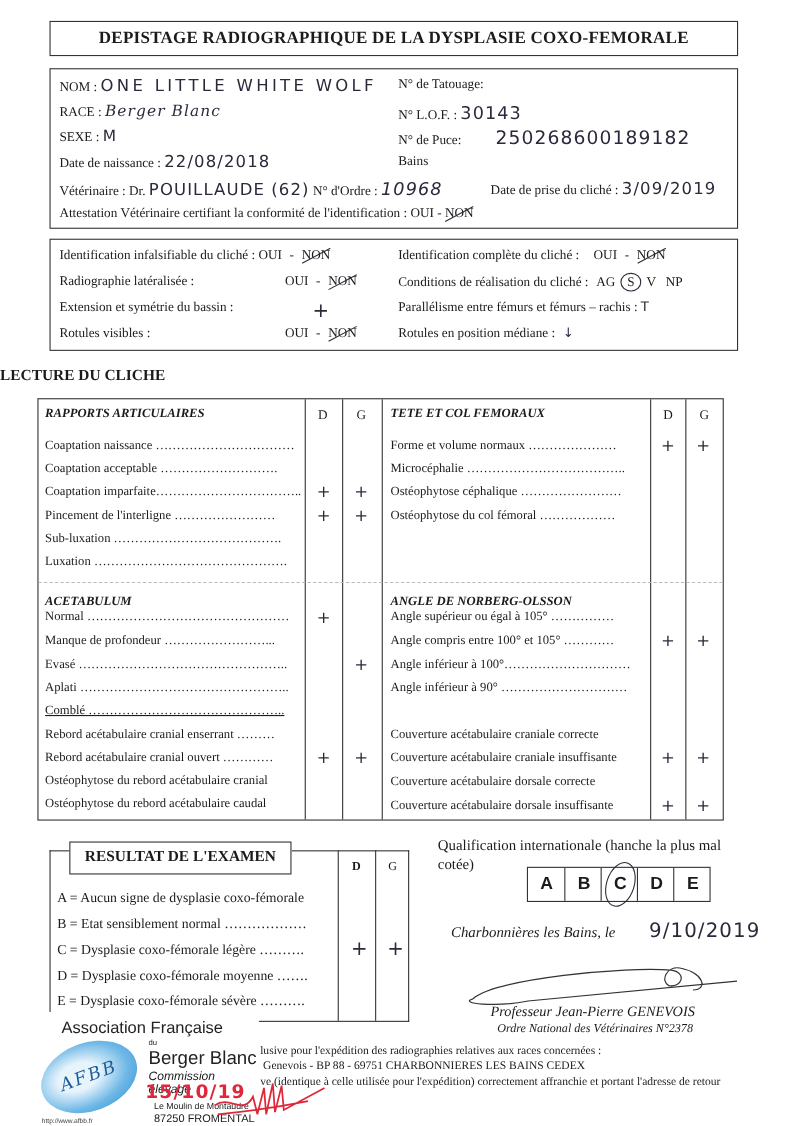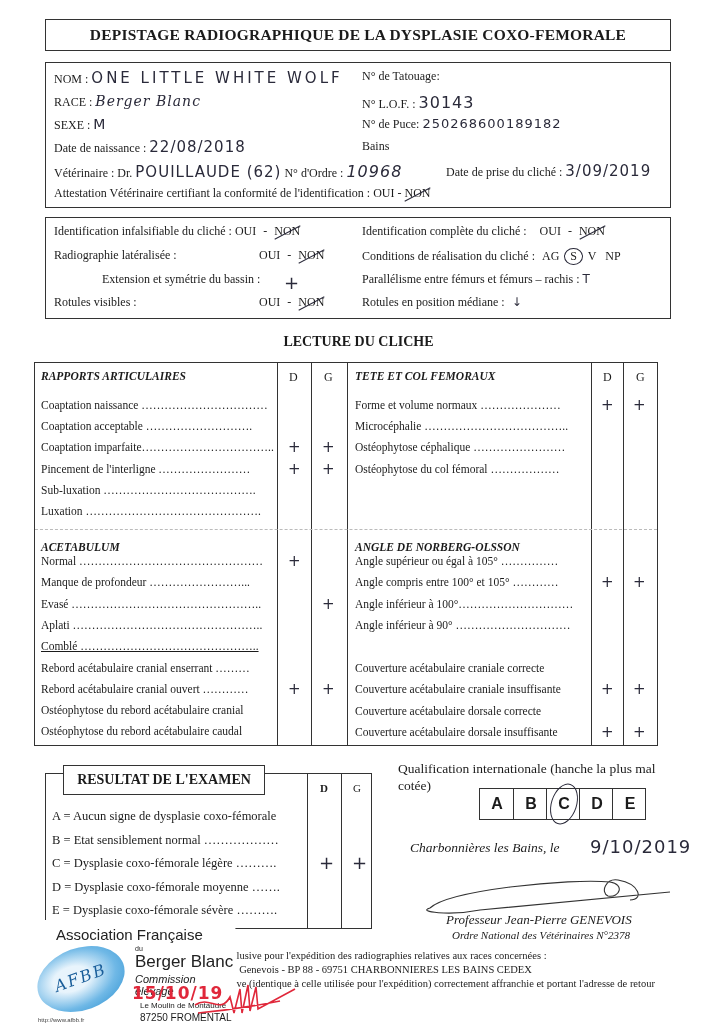--- a/index.html
+++ b/index.html
@@ -72,21 +72,21 @@
   <div class="lbl" style="left:316px; top:6px;">
     <span>N° de Tatouage:</span>
     <span class="hand"></span>
   </div>
   <div class="lbl" style="left:316px; top:30px;">
     <span>N° L.O.F. :</span>
     <span class="hand" style="font-size:16px;">30143</span>
   </div>
   <div class="lbl" style="left:316px; top:53px;">
     <span>N° de Puce:</span>
-    <span class="hand" style="font-size:13px;">250268600189182</span>
+    <span class="hand" style="font-size:17px;margin-left:28px;">250268600189182</span>
   </div>
   <div class="lbl" style="left:316px; top:76px;">
     <span>Bains</span>
     <span class="hand"></span>
   </div>
 </div>
 
 <div class="box" style="left:45px; top:217px; width:626px; height:102px;">
 
   <div class="lbl" style="left:8px; top:6px;">
@@ -96,21 +96,21 @@
     <span class="strike">NON</span>
   </div>
   <div class="lbl" style="left:8px; top:30px;">
     <span>Radiographie latéralisée :</span>
   </div>
   <div class="lbl" style="left:213px; top:30px;">
     <span>OUI</span>
     <span style="margin:0 4px;">-</span>
     <span class="strike">NON</span>
   </div>
-  <div class="lbl" style="left:8px; top:54px;margin-left:48px;">
+  <div class="lbl" style="left:8px; top:54px;">
     <span>Extension et symétrie du bassin :</span>
   </div>
   <div class="mark" style="left:238px; top:57px; font-size:18px;">+</div>
   <div class="lbl" style="left:8px; top:77px;">
     <span>Rotules visibles :</span>
   </div>
   <div class="lbl" style="left:213px; top:77px;">
     <span>OUI</span>
     <span style="margin:0 4px;">-</span>
     <span class="strike">NON</span>
@@ -132,21 +132,21 @@
   <div class="lbl" style="left:316px; top:54px;">
     <span>Parallélisme entre fémurs et fémurs – rachis :</span>
     <span class="hand">T</span>
   </div>
   <div class="lbl" style="left:316px; top:77px;">
     <span>Rotules en position médiane :</span>
     <span class="hand" style="margin-left:4px;">↓</span>
   </div>
 </div>
 
-<div class="abs" style="left:0; width:717px; top:334px; text-align:center; font-weight:bold; font-size:14px;">LECTURE DU CLICHE</div>
+<div class="abs" style="left:0; width:717px; top:334px; text-align:left; font-weight:bold; font-size:14px;">LECTURE DU CLICHE</div>
 
 <div class="box" style="left:34px; top:362px; width:624px; height:384px;">
   <div class="vline" style="left:242px;"></div>
   <div class="vline" style="left:276px;"></div>
   <div class="vline" style="left:312px;"></div>
   <div class="vline" style="left:556px;"></div>
   <div class="vline" style="left:588px;"></div>
   <div class="abs" style="left:0; right:0; top:166px; border-top:1px dashed #bbb;"></div>
 
   <div class="colhead" style="left:254px; top:7px;">D</div>

